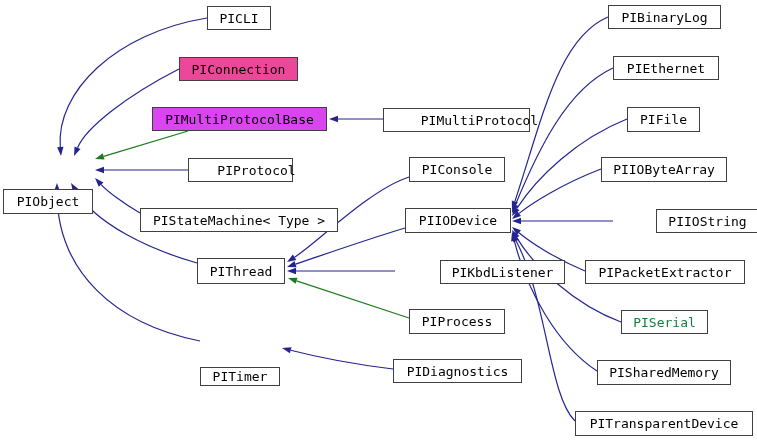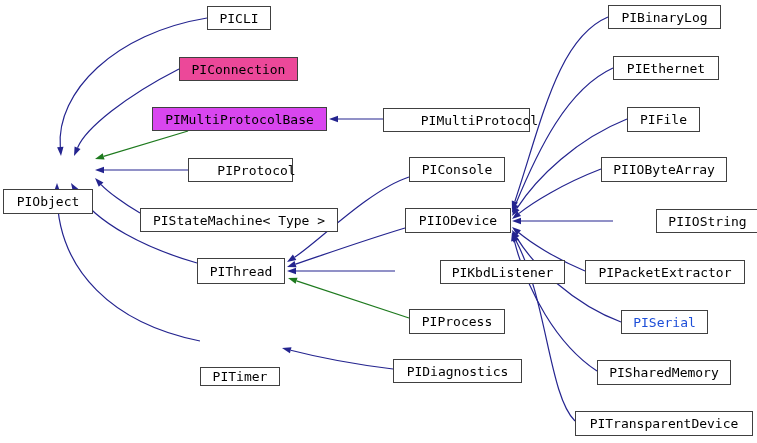--- a/index.html
+++ b/index.html
@@ -90,17 +90,17 @@
       <div class="node" style="left: 405px; top: 208px; width: 106px; height: 25px; border-color: rgb(64, 64, 64); background: rgb(255, 255, 255); color: rgb(0, 0, 0);">PIIODevice</div>
       <div class="node" style="left: 395px; top: 260px; width: 125px; height: 24px; border-color: rgb(64, 64, 64); background: rgb(255, 255, 255); color: rgb(0, 0, 0); margin-left: 45px;">PIKbdListener</div>
       <div class="node" style="left: 409px; top: 309px; width: 96px; height: 25px; border-color: rgb(64, 64, 64); background: rgb(255, 255, 255); color: rgb(0, 0, 0);">PIProcess</div>
       <div class="node" style="left: 393px; top: 359px; width: 129px; height: 24px; border-color: rgb(64, 64, 64); background: rgb(255, 255, 255); color: rgb(0, 0, 0);">PIDiagnostics</div>
       <div class="node" style="left: 608px; top: 5px; width: 113px; height: 24px; border-color: rgb(64, 64, 64); background: rgb(255, 255, 255); color: rgb(0, 0, 0);">PIBinaryLog</div>
       <div class="node" style="left: 613px; top: 56px; width: 106px; height: 24px; border-color: rgb(64, 64, 64); background: rgb(255, 255, 255); color: rgb(0, 0, 0);">PIEthernet</div>
       <div class="node" style="left: 627px; top: 107px; width: 73px; height: 25px; border-color: rgb(64, 64, 64); background: rgb(255, 255, 255); color: rgb(0, 0, 0);">PIFile</div>
       <div class="node" style="left: 601px; top: 157px; width: 126px; height: 25px; border-color: rgb(64, 64, 64); background: rgb(255, 255, 255); color: rgb(0, 0, 0);">PIIOByteArray</div>
       <div class="node" style="left: 613px; top: 209px; width: 103px; height: 24px; border-color: rgb(64, 64, 64); background: rgb(255, 255, 255); color: rgb(0, 0, 0); margin-left: 43px;">PIIOString</div>
       <div class="node" style="left: 585px; top: 260px; width: 160px; height: 24px; border-color: rgb(64, 64, 64); background: rgb(255, 255, 255); color: rgb(0, 0, 0);">PIPacketExtractor</div>
-      <div class="node" style="left: 621px; top: 310px; width: 87px; height: 24px; border-color: rgb(64, 64, 64); background: rgb(255, 255, 255); color: #1d4ed8;">PISerial</div>
+      <div class="node" style="left: 621px; top: 310px; width: 87px; height: 24px; border-color: rgb(64, 64, 64); background: rgb(255, 255, 255); color: #15803d;">PISerial</div>
       <div class="node" style="left: 597px; top: 360px; width: 134px; height: 25px; border-color: rgb(64, 64, 64); background: rgb(255, 255, 255); color: rgb(0, 0, 0);">PISharedMemory</div>
       <div class="node" style="left: 575px; top: 411px; width: 178px; height: 25px; border-color: rgb(64, 64, 64); background: rgb(255, 255, 255); color: rgb(0, 0, 0);">PITransparentDevice</div>
     </div>
 </div>
 
 </body></html>

